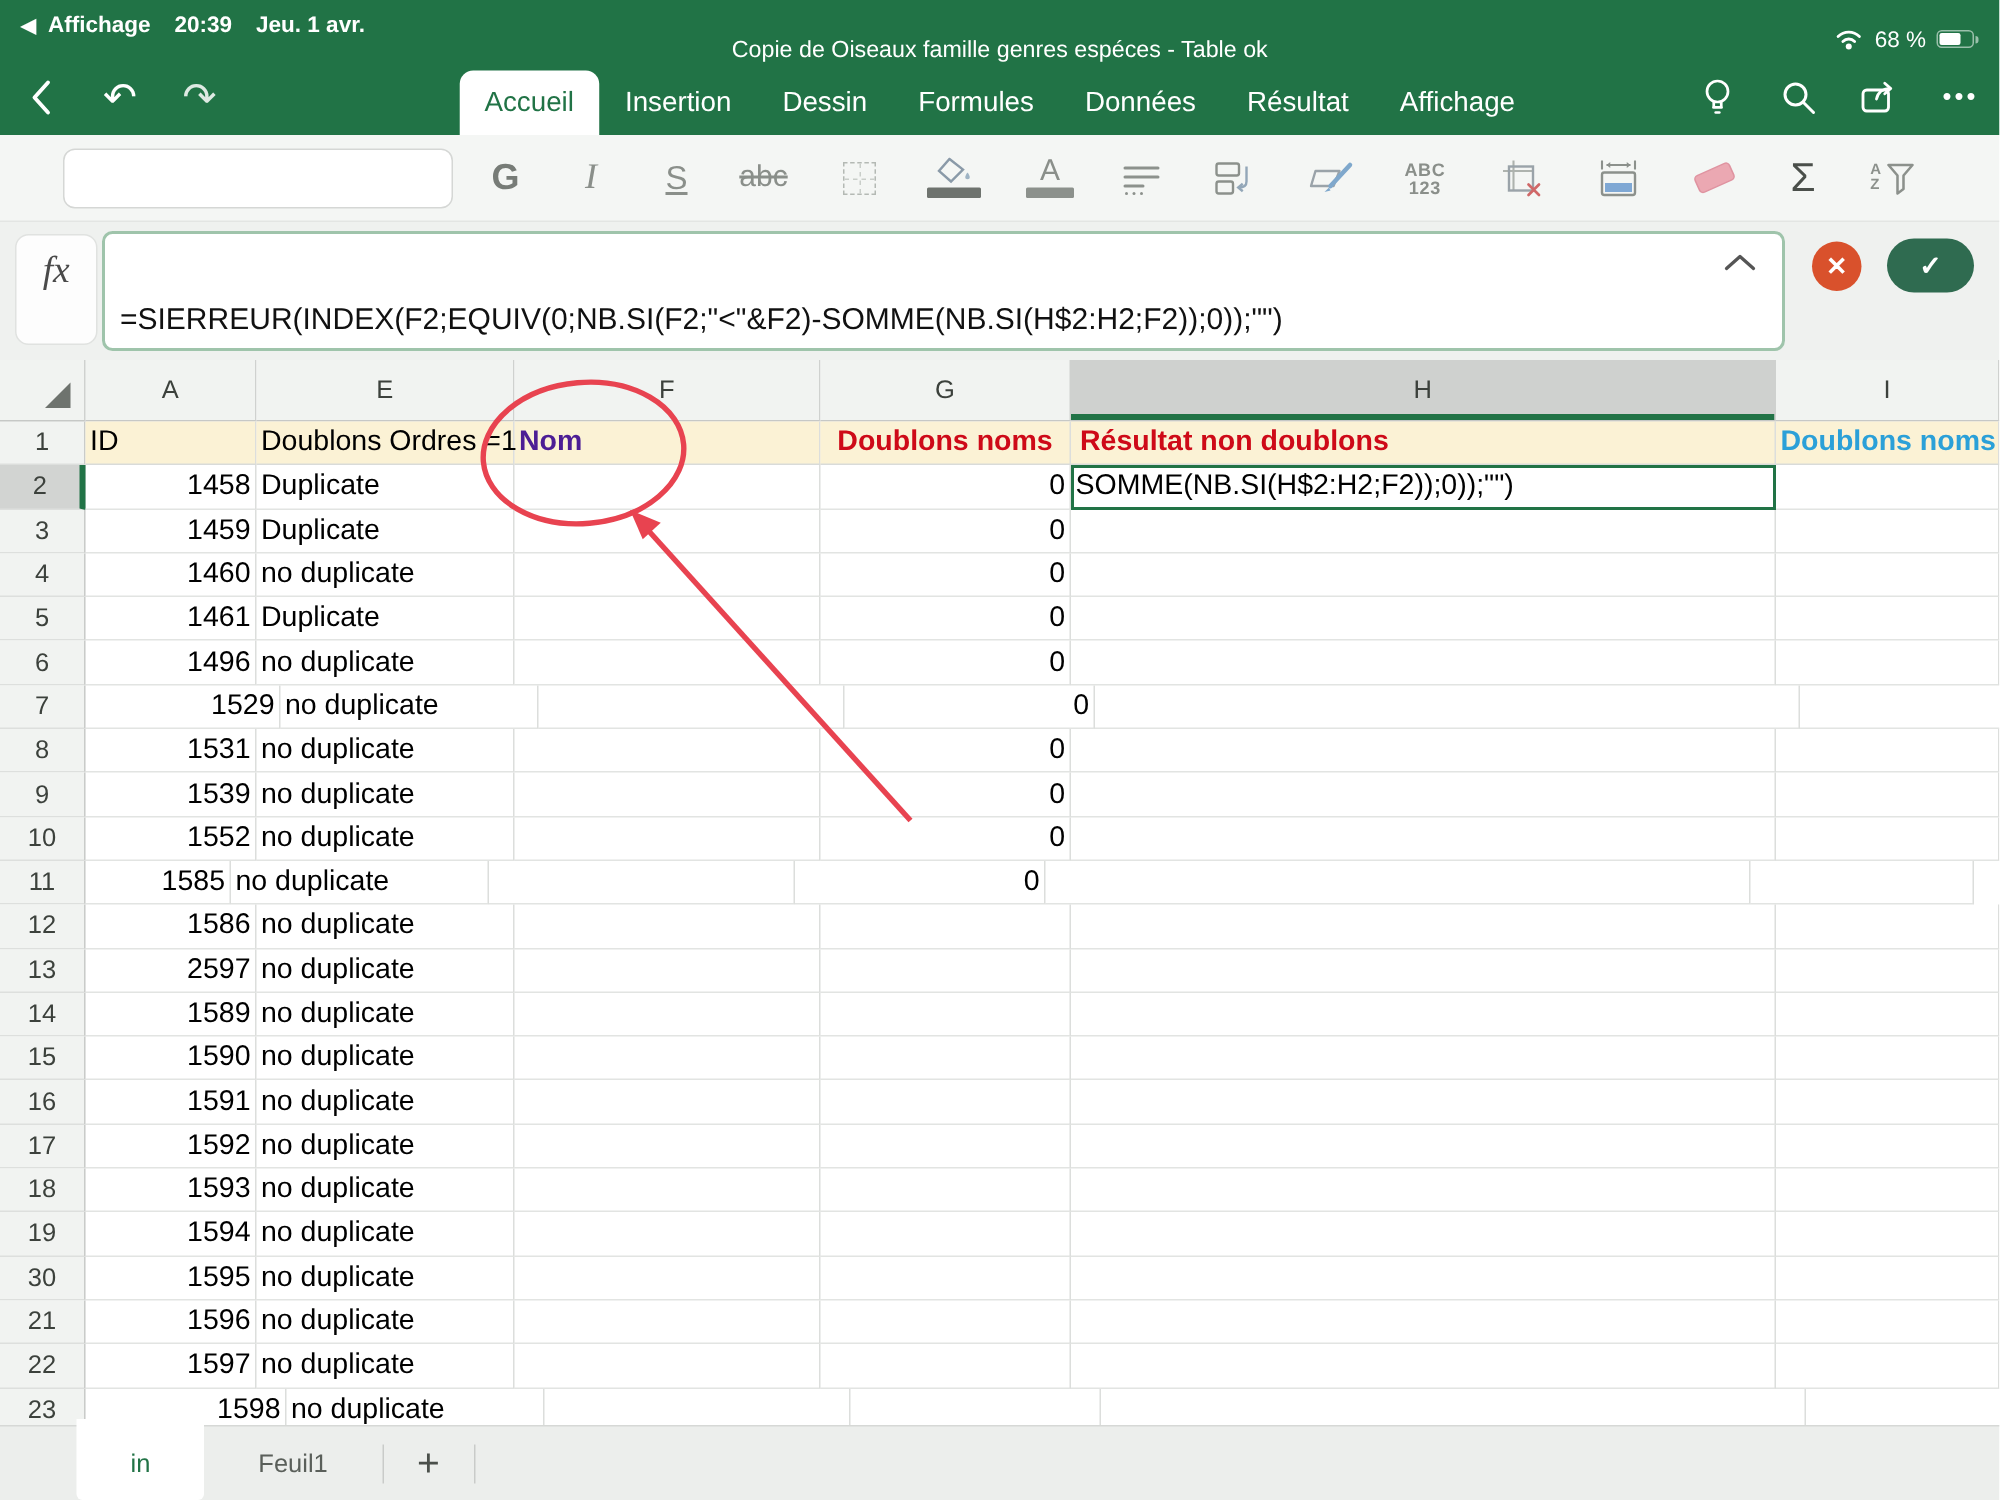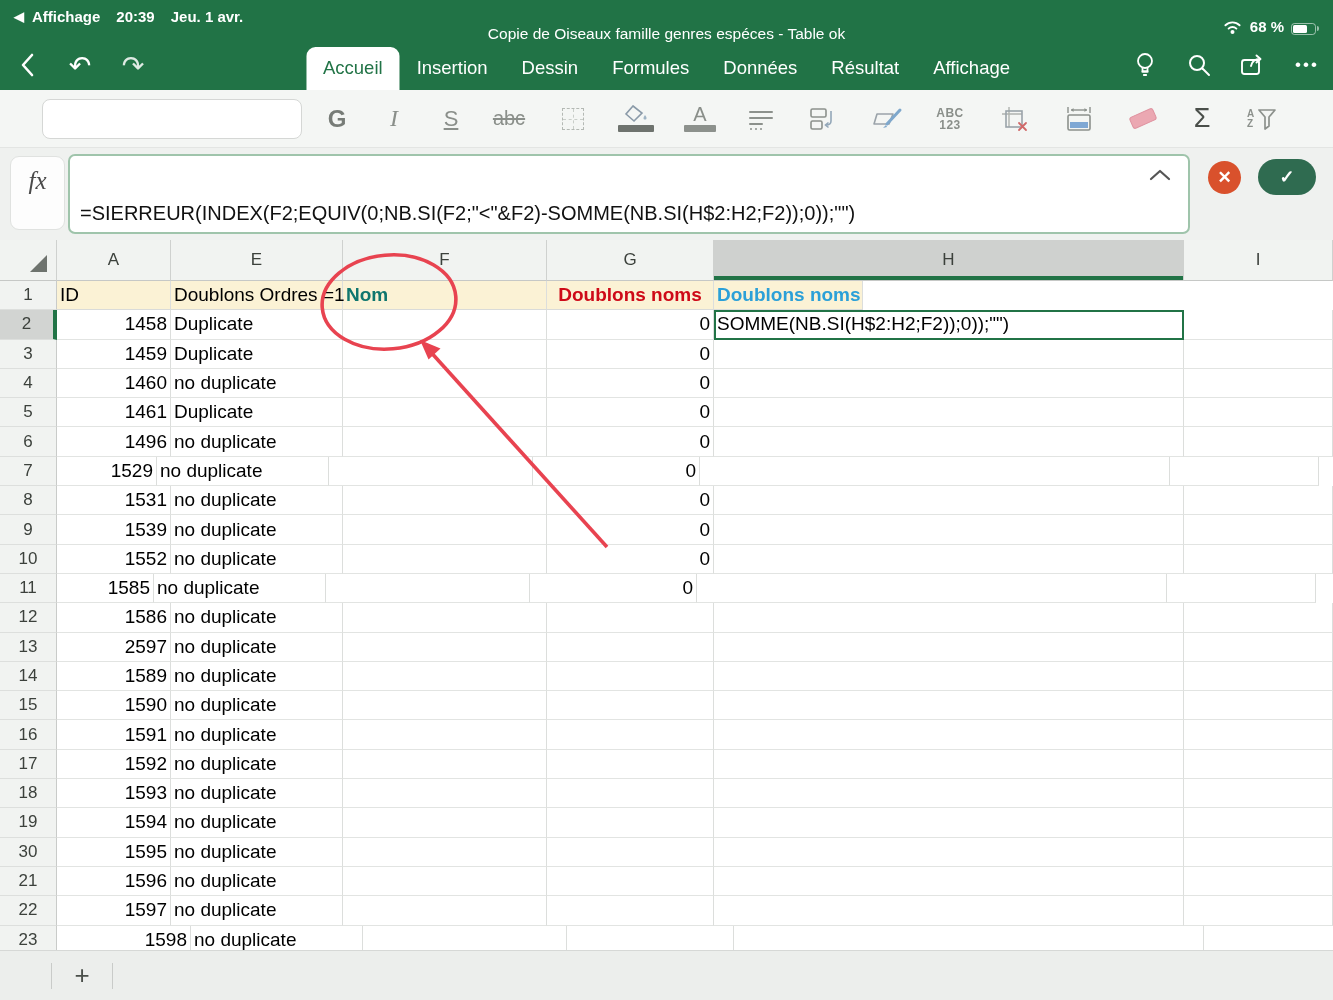--- a/index.html
+++ b/index.html
@@ -4,21 +4,21 @@
 <style>
   * { margin:0; padding:0; box-sizing:border-box; }
   html,body { width:1333px; height:1000px; overflow:hidden; }
   body { font-family:"Liberation Sans", sans-serif; background:#fff; position:relative; }
 
   
   .topbar { position:relative; width:1333px; height:90px; background:#217346; color:#fff; }
   .statusbar { position:absolute; top:4px; left:0; right:0; height:24px; display:flex; justify-content:space-between; padding:0 14px; align-items:center; font-size:15px; font-weight:600; }
   .status-left { display:flex; align-items:center; gap:16px; }
   .status-left .back-tri { font-size:13px; margin-right:-8px; }
-  .status-right { display:flex; align-items:flex-end; gap:7px; font-weight:700;margin-top:20px; }
+  .status-right { display:flex; align-items:center; gap:7px; font-weight:400;margin-top:20px; }
   .battery { width:25px; height:12px; border:1px solid rgba(255,255,255,.55); border-radius:3.5px; padding:1px; display:flex; }
   .battery .lvl { width:68%; background:#fff; border-radius:1.5px; }
   .battery-nub { width:2px; height:5px; background:rgba(255,255,255,.55); border-radius:0 2px 2px 0; margin-left:1px; }
   .doc-title { position:absolute; top:25px; left:0; right:0; text-align:center; font-size:15.5px; font-weight:400; color:#fff; }
   .navrow { position:absolute; bottom:0; left:0; right:0; height:50px; }
   .nav-ico { position:absolute; top:50%; transform:translate(-50%,-50%); width:40px; height:40px; display:flex; align-items:center; justify-content:center; cursor:pointer; }
   .arrow-glyph { font-size:27px; color:#fff; line-height:1; font-family:"DejaVu Sans", sans-serif; }
   .ribbon-tabs { position:absolute; left:50%; transform:translateX(-50%); bottom:0; display:flex; align-items:flex-end; }
   .ribbon-tab { color:#fff; font-size:18.5px; padding:10px 17px 11px; cursor:pointer; white-space:nowrap; }
   .ribbon-tab.active { background:#fff; color:#217346; border-radius:9px 9px 0 0; font-weight:400; }
@@ -270,22 +270,23 @@
       <div class="colhdr" style="width: 204px;">F</div>
       <div class="colhdr" style="width: 167px;">G</div>
       <div class="colhdr sel" style="width: 470px;">H</div>
       <div class="colhdr" style="width: 149px;">I</div>
     </div>
 
   <div class="grid-row row1">
     <div class="rowhdr">1</div>
     <div class="cell txt wA">ID</div>
     <div class="cell txt wE" style="overflow:visible;z-index:2;">Doublons Ordres =1</div>
-    <div class="cell txt wF b" style="color:#0f766e;text-align:center;">Nom</div>
+    <div class="cell txt wF b" style="color:#4c1d95;text-align:center;">Nom</div>
     <div class="cell wG b" style="color:#CE0A18;justify-content:center;">Doublons noms</div>
+    <div class="cell txt wH b" style="color:#CE0A18;padding-left:6px;">Résultat non doublons</div>
     <div class="cell txt wI b" style="color:#2BA0D8;">Doublons noms</div>
   </div>
 
   <div>
       <div class="grid-row">
         <div class="rowhdr sel">2</div>
         <div class="cell num" style="width: 114px;">1458</div>
         <div class="cell txt" style="width: 172px;">Duplicate</div>
         <div class="cell " style="width: 204px;"></div>
         <div class="cell num" style="width: 167px;">0</div>
@@ -323,21 +324,21 @@
         <div class="rowhdr">6</div>
         <div class="cell num" style="width: 114px;">1496</div>
         <div class="cell txt" style="width: 172px;">no duplicate</div>
         <div class="cell " style="width: 204px;"></div>
         <div class="cell num" style="width: 167px;">0</div>
         <div class="cell txt" style="width: 470px;"></div>
         <div class="cell " style="width: 149px;"></div>
       </div>
       <div class="grid-row">
         <div class="rowhdr">7</div>
-        <div class="cell num" style="width: 100px;">1529</div>
+        <div class="cell num" style="width: 130px;">1529</div>
         <div class="cell txt" style="width: 172px;">no duplicate</div>
         <div class="cell " style="width: 204px;"></div>
         <div class="cell num" style="width: 167px;">0</div>
         <div class="cell txt" style="width: 470px;"></div>
         <div class="cell " style="width: 149px;"></div>
       </div>
       <div class="grid-row">
         <div class="rowhdr">8</div>
         <div class="cell num" style="width: 114px;">1531</div>
         <div class="cell txt" style="width: 172px;">no duplicate</div>
@@ -485,16 +486,20 @@
 
   <svg class="annotation" width="1333" height="710" viewBox="0 0 1333 710">
     <ellipse cx="389" cy="62" rx="67" ry="47" transform="rotate(-5 389 62)" fill="none" stroke="#E84350" stroke-width="3.6"></ellipse>
     <line x1="607" y1="307" x2="428" y2="109" stroke="#E84350" stroke-width="3.6"></line>
     <polygon points="420,100 440.5,108.5 428.5,119.5" fill="#E84350"></polygon>
   </svg>
 </div>
 
 <div class="sheetbar">
   <div class="sheet-pad"></div>
+  <div style="display:flex;align-items:stretch;">
+      <div class="sheet-tab active">in</div>
+      <div class="sheet-tab">Feuil1</div>
+    </div>
   <div class="sheet-divider"></div>
   <div class="add-sheet">+</div>
   <div class="sheet-divider"></div>
 </div>
 
 </body></html>

